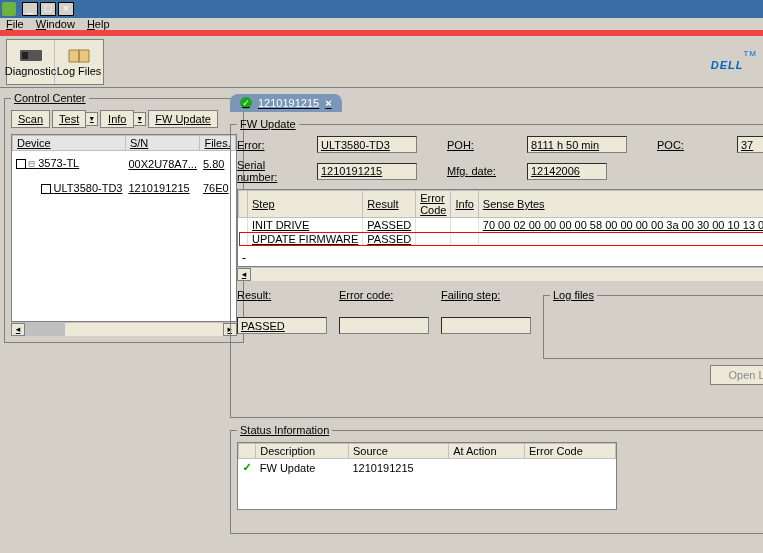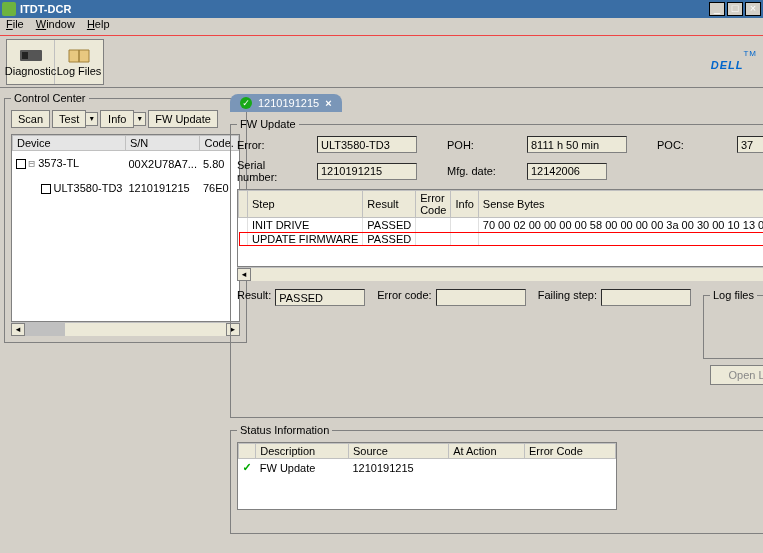--- a/index.html
+++ b/index.html
@@ -1,31 +1,31 @@
 <!DOCTYPE html>
 <html><head>
 <meta charset="utf-8">
 <style>
 * { box-sizing: border-box; font-family: Tahoma, Arial, sans-serif; font-size: 11px; }
 body { margin: 0; background: #d4d0c8; width: 763px; height: 553px; overflow: hidden; }
 .titlebar { background: linear-gradient(#3a6ea5,#3a6ea5); color: #fff; height: 18px; display: flex; align-items: center; padding: 0 2px; }
 .titlebar .icon { width: 14px; height: 14px; background: #6db33f; border-radius: 2px; margin-right: 4px; }
 .titlebar .title { flex: 1; font-weight: bold; }
 .tb-btn { width: 16px; height: 14px; background: #d4d0c8; border: 1px solid #000; margin-left: 2px; text-align: center; line-height: 11px; font-family: Arial; }
-.menubar { background: #d4d0c8; height: 18px; display: flex; align-items: flex-start; gap: 12px; padding: 0 6px; border-bottom: 1px solid #ef4444; }
+.menubar { background: #d4d0c8; height: 18px; display: flex; align-items: center; gap: 12px; padding: 0 6px; border-bottom: 6px solid #ef4444; }
 .menubar span u { text-decoration: underline; }
 .toolbar { background: #d4d0c8; height: 52px; display: flex; align-items: center; padding: 0 6px; justify-content: space-between; border-bottom: 1px solid #808080; }
 .toolbar-btns { display: flex; gap: 0; border: 1px solid #808080; background: #ece9d8; }
 .tool-btn { width: 48px; height: 44px; display: flex; flex-direction: column; align-items: center; justify-content: center; gap: 1px; border-right: 1px solid #c0c0c0; }
 .tool-btn:last-child { border-right: none; }
 .tool-icon { width: 24px; height: 18px; }
 .dell-logo { color: #0066cc; font-weight: bold; font-style: italic; font-size: 22px; letter-spacing: 1px; }
 .dell-logo .tm { font-size: 8px; vertical-align: top; font-style: normal; font-weight: normal; }
 
-.main { display: flex; padding: 4px; gap: 6px; height: calc(553px - 18px - 18px - 52px); }
+.main { display: flex; padding: 4px; gap: 6px; height: calc(553px - 18px - 18px - 52px); text-decoration: underline; }
 .left { width: 220px; }
 .right { flex: 1; display: flex; flex-direction: column; gap: 6px; }
 
 fieldset { border: 1px solid #808080; padding: 6px; margin: 0; }
 legend { padding: 0 3px; }
 
 .btn { background: #ece9d8; border: 1px solid #808080; padding: 2px 6px; min-width: 34px; text-align: center; }
 .scan-row { display: flex; gap: 2px; margin-bottom: 6px; }
 .drop-btn { display: flex; align-items: center; }
 .drop-btn .arrow { width: 12px; border: 1px solid #808080; border-left: none; background: #ece9d8; text-align: center; line-height: 12px; font-size: 8px; }
@@ -53,39 +53,38 @@
 .w70 { width: 80px; }
 .w30 { width: 32px; }
 
 .steps-wrap { border: 1px solid #808080; background: #fff; height: 78px; margin-top: 4px; overflow: hidden; }
 .steps-wrap table { width: 100%; border-collapse: collapse; }
 .steps-wrap th { background: #ece9d8; border: 1px solid #c0c0c0; text-align: left; padding: 1px 4px; font-weight: normal; }
 .steps-wrap td { border-right: 1px solid #e0e0e0; padding: 1px 4px; white-space: nowrap; }
 .hl { outline: 1px solid red; outline-offset: -1px; }
 
 .summary { display: flex; gap: 12px; margin-top: 8px; }
-.summary .col { display: flex; flex-direction: row; gap: 4px; }
+.summary .col { display: flex; flex-direction: column; gap: 16px; }
 .summary input { border: 1px inset #808080; background: #ece9d8; padding: 1px 3px; height: 17px; width: 90px; }
 .logbox { flex: 1; }
 .logbox fieldset { height: 70px; }
 .open-btn { float: right; margin-top: 6px; padding: 3px 18px; background: #ece9d8; border: 1px solid #808080; color: #888; }
 
 .status fieldset { height: 110px; }
 .status-tbl { border: 1px solid #808080; background: #fff; height: 68px; width: 380px; display: inline-block; vertical-align: top; }
 .status-tbl table { width: 100%; border-collapse: collapse; }
 .status-tbl th { background: #ece9d8; border: 1px solid #c0c0c0; text-align: left; padding: 1px 4px; font-weight: normal; }
 .status-tbl td { padding: 2px 4px; }
 .green-chk { color: #0a0; font-weight: bold; }
 </style>
 </head>
 <body>
 
 <div class="titlebar">
   <span class="icon"></span>
-  <span class="title">ITDT-DCR</span>
   <span class="tb-btn">_</span>
   <span class="tb-btn">□</span>
   <span class="tb-btn">×</span>
 </div>
 
 <div class="menubar">
   <span><u>F</u><span></span>ile</span>
   <span><u>W</u>indow</span>
   <span><u>H</u>elp</span>
 </div>
@@ -126,21 +125,21 @@
             <span class="arrow">▾</span>
           </span>
         <span class="btn">FW Update</span>
       </div>
       <div class="device-tbl">
         <table>
           <tbody>
               <tr>
             <th>Device</th>
             <th>S/N</th>
-            <th>Code.</th>
+            <th>Files.</th>
           </tr>
           <tr>
             <td><span class="chk"></span> <span class="treemark">⊟</span> <span>3573-TL</span></td>
             <td>00X2U78A7...</td>
             <td>5.80</td>
           </tr>
           <tr>
             <td style="padding-left:28px"><span class="chk"></span> <span>ULT3580-TD3</span></td>
             <td>1210191215</td>
             <td>76E0</td>

